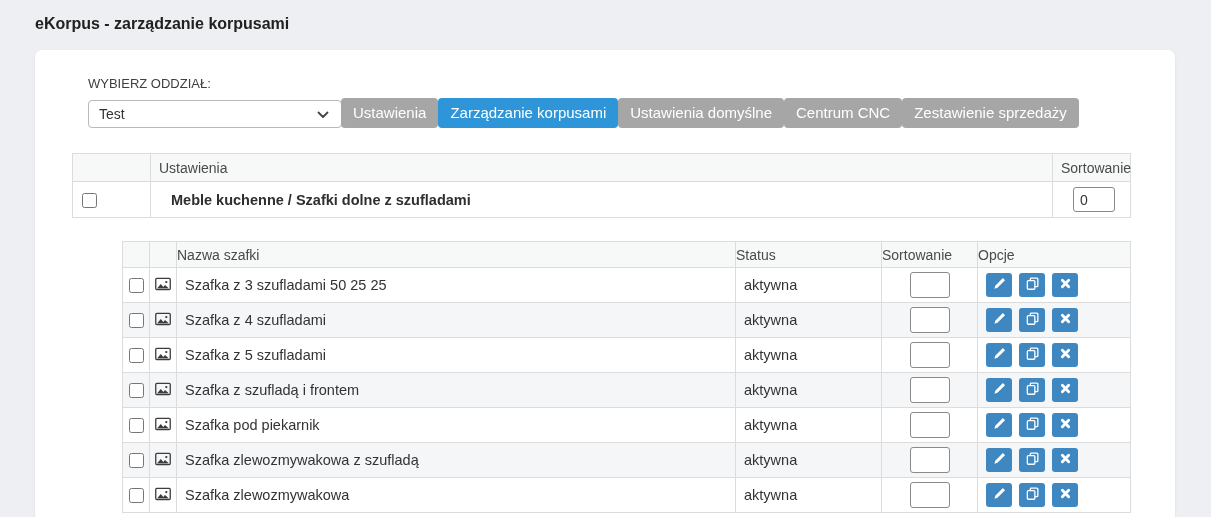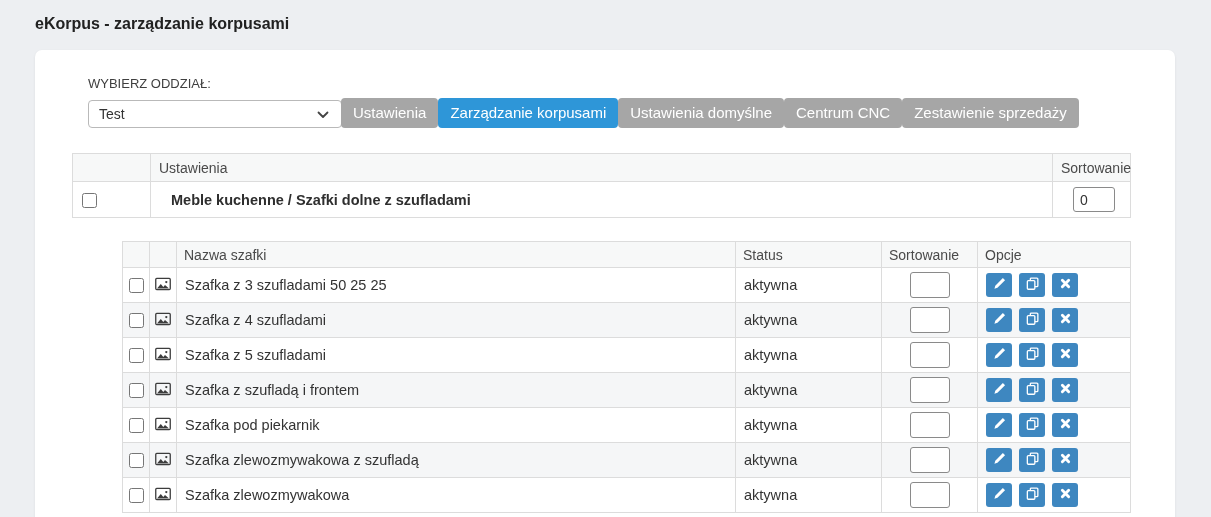--- a/index.html
+++ b/index.html
@@ -73,21 +73,21 @@
   .t1 td.c-check{padding-left:9px;}
   .t1 .c-name{font-weight:700;color:#2e2e2e;}
   .t1 .c-sort{text-align:center;}
   .t2-wrap{margin-left:50px;margin-top:23px;}
   .t2{width:1009px;table-layout:fixed;}
   .t2 .col-check{width:27px;}
   .t2 .col-img{width:27px;}
   .t2 .col-name{width:559px;}
   .t2 .col-status{width:146px;}
   .t2 .col-sort{width:96px;}
-  .t2 thead th{height:26px;padding:3px 7px;}
+  .t2 thead th{height:26px;padding:3px 0;}
   .t2 td{height:35px;font-size:14.5px;padding:2px 8px;color:#333;}
   .t2 tbody tr:nth-child(even){background:#f5f6f7;}
   .t2 td.cell-check,.t2 td.cell-img{text-align:center;padding:2px 3px;}
   .t2 td.cell-sort{text-align:center;}
   input[type="checkbox"]{width:15px;height:15px;vertical-align:middle;cursor:pointer;}
   .sort-input{
     width:42px;height:25px;
     border:1px solid #8a8a8a;
     border-radius:3px;
     font-family:inherit;font-size:14px;color:#333;

